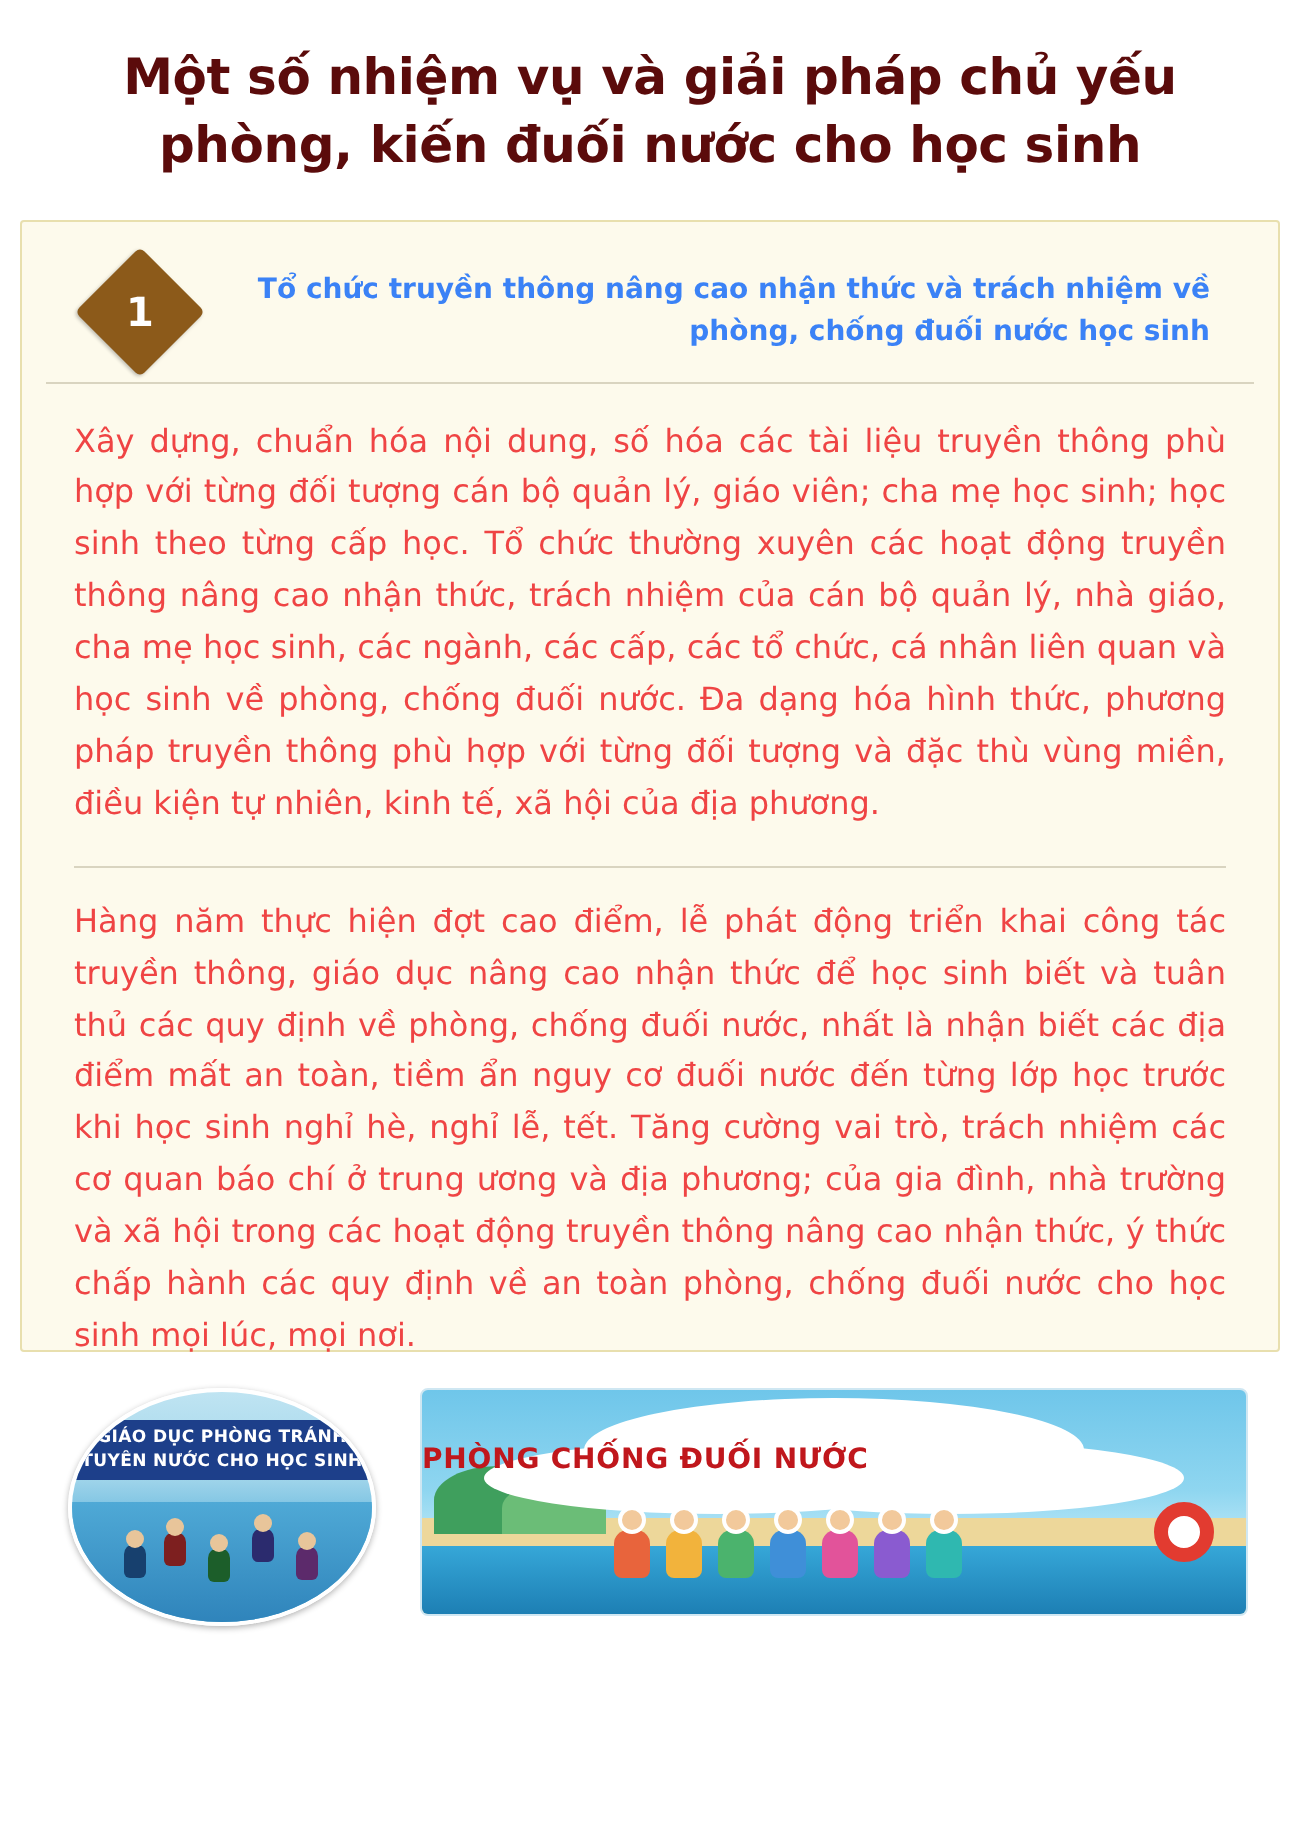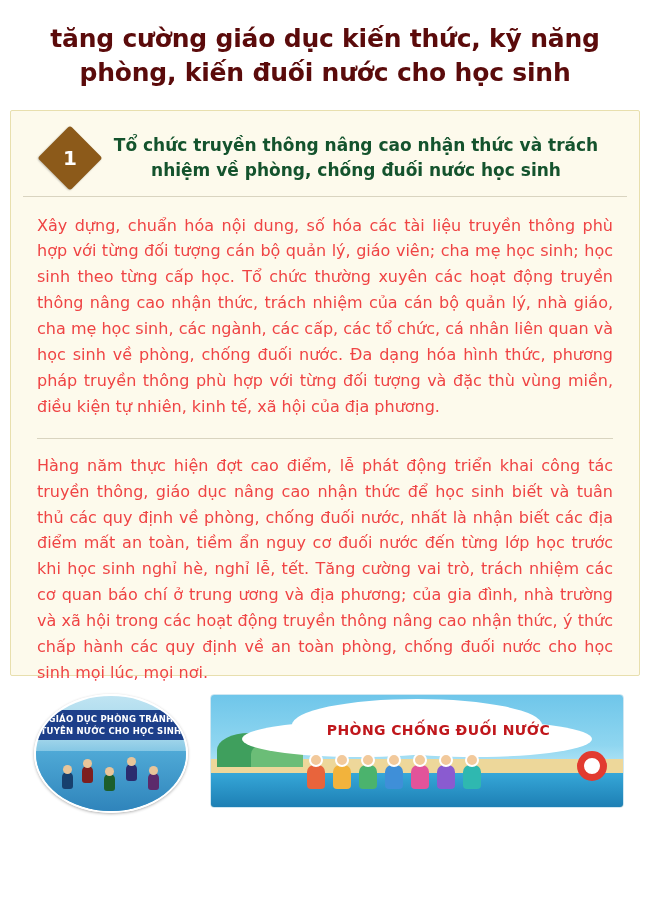--- a/index.html
+++ b/index.html
@@ -63,24 +63,24 @@
   .badge-num {
     transform: rotate(-45deg);
     color: #ffffff;
     font-weight: bold;
     font-size: 20px;
     line-height: 1;
   }
 
   .header-text {
     flex: 1;
-    text-align: center;
-    color: #14532d;
-    font-weight: bold;
-    font-size: 17px;
+    text-align: right;
+    color: #3b82f6;
+    font-weight: bold;
+    font-size: 14px;
     line-height: 1.5;
     padding-right: 6px;
   }
 
   .para {
     color: #ef4444;
     font-size: 16px;
     line-height: 1.62;
     text-align: justify;
     padding: 0 14px;
@@ -182,27 +182,26 @@
     text-align: center;
     color: #c27a12;
     font-weight: bold;
     font-size: 10px;
     letter-spacing: 2px;
     z-index: 3;
   }
   .banner-title2 {
     position: absolute;
     top: 27px; left: 0; right: 0;
-    text-align: center;
+    text-align: left;
     color: #c0171c;
     font-weight: bold;
     font-size: 14px;
     letter-spacing: 0.4px;
     z-index: 3;
-    padding-left: 43px;
   }
   .banner-sea {
     position: absolute;
     left: 0; right: 0; bottom: 0;
     height: 34px;
     background: linear-gradient(#36a7d8, #1d7fb4);
   }
   .banner-sand {
     position: absolute;
     left: 0; right: 0; bottom: 34px;
@@ -253,21 +252,21 @@
     border-radius: 50%;
     border: 7px solid #e23b30;
     box-sizing: border-box;
     background: #ffffff;
   }
 </style>
 </head>
 <body>
 
 <div class="title-block">
-  <div class="title-line">tăng cường giáo dục kiến thức, kỹ năng</div>
+  <div class="title-line">Một số nhiệm vụ và giải pháp chủ yếu</div>
   <div class="title-line">phòng, kiến đuối nước cho học sinh</div>
 </div>
 
 <div class="card">
   <div class="card-header">
     <div class="badge">
       <span class="badge-num">1</span>
     </div>
     <div class="header-text">Tổ chức truyền thông nâng cao nhận thức và trách nhiệm về phòng, chống đuối nước học sinh</div>
   </div>

